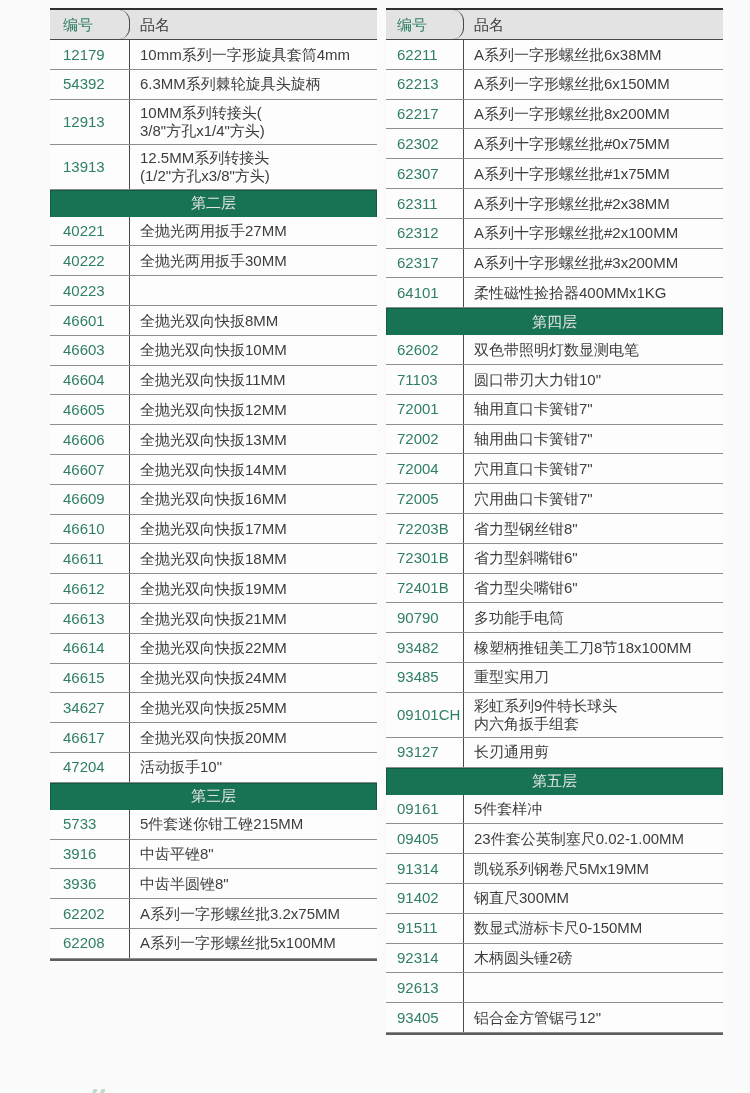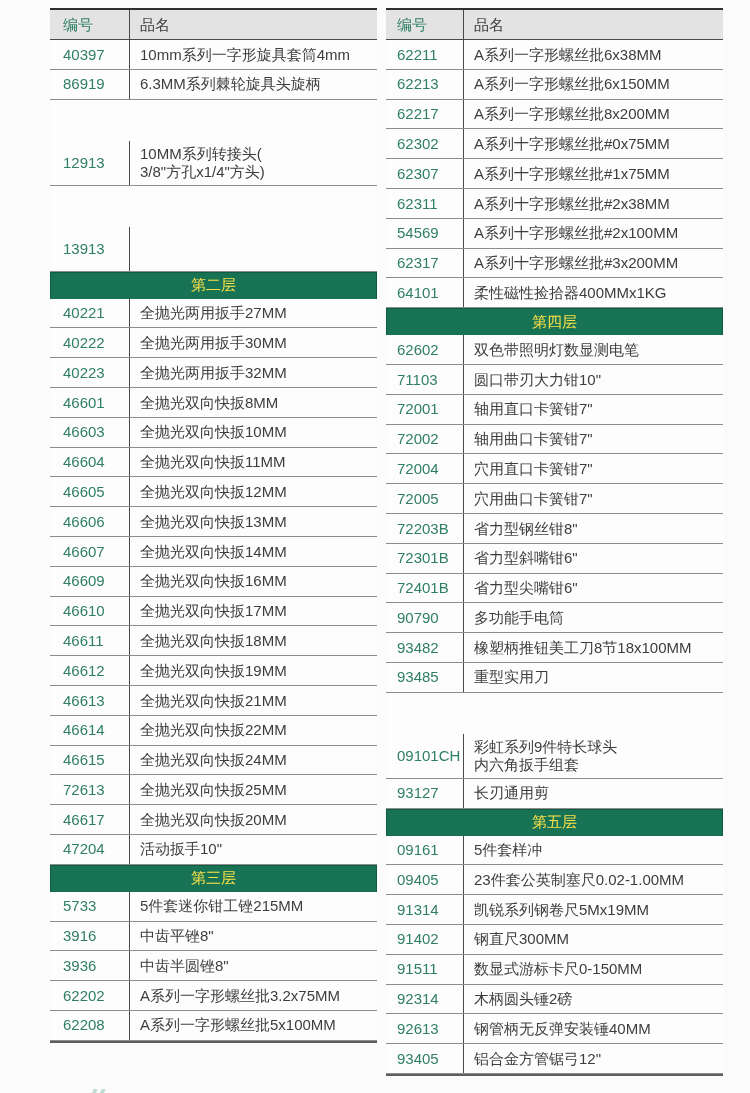--- a/index.html
+++ b/index.html
@@ -22,23 +22,23 @@
   .row {
     display:flex;
     border-bottom:1px solid #8d8d8d;
     box-sizing:border-box;
   }
   .header-row {
     height:30px;
     background:#e3e3e3;
     border-bottom:1px solid #4a4a4a;
   }
-  .header-row .cell { color:#2f2f2f; font-weight:400; }
+  .header-row .cell { color:#2f2f2f; font-weight:400;border-radius:11px; }
   .item-row { height:29.8px; background:#fdfdfd; }
-  .item-row.tall { height:45px;margin-top:41px; }
+  .item-row.tall { height:45px; }
   .cell {
     display:flex; align-items:center;
     font-size:15px;
     box-sizing:border-box;
     white-space:pre;
     line-height:1.18;
     overflow:hidden;
   }
   .cell.code {
     flex:none; width:80px;
@@ -50,21 +50,21 @@
   .cell.name {
     flex:1;
     padding-left:10px;
     color:#3d3d3d;
   }
   .section-row {
     height:27px;
     background:#187354;
     border:1px solid #0f5c42;
     border-bottom:none;
-    color:#fde047;
+    color:#e5e5e5;
     font-size:15px;
     display:flex; align-items:center; justify-content:center;
   }
   
   .footer-mark {
     position:absolute; left:92px; top:1084px;
     width:26px; height:9px; opacity:0.55;
   }
   .footer-mark span {
     display:inline-block; width:4px; height:9px;
@@ -79,47 +79,48 @@
 
 <div class="page">
 
   <div class="table left">
     <div class="row header-row">
       <div class="cell code">编号</div>
       <div class="cell name">品名</div>
     </div>
     <div>
         <div class="row item-row">
-          <div class="cell code">40397</div>
+          <div class="cell code">12179</div>
           <div class="cell name">10mm系列一字形旋具套筒4mm</div>
         </div>
         <div class="row item-row">
-          <div class="cell code">86919</div>
+          <div class="cell code">54392</div>
           <div class="cell name">6.3MM系列棘轮旋具头旋柄</div>
         </div>
         <div class="row item-row tall">
           <div class="cell code">12913</div>
           <div class="cell name">10MM系列转接头(
 3/8"方孔x1/4"方头)</div>
         </div>
         <div class="row item-row tall">
           <div class="cell code">13913</div>
+          <div class="cell name">12.5MM系列转接头
+(1/2"方孔x3/8"方头)</div>
         </div>
         <div class="row section-row">第二层</div>
         <div class="row item-row">
           <div class="cell code">40221</div>
           <div class="cell name">全抛光两用扳手27MM</div>
         </div>
         <div class="row item-row">
           <div class="cell code">40222</div>
           <div class="cell name">全抛光两用扳手30MM</div>
         </div>
         <div class="row item-row">
           <div class="cell code">40223</div>
-          <div class="cell name">全抛光两用扳手32MM</div>
         </div>
         <div class="row item-row">
           <div class="cell code">46601</div>
           <div class="cell name">全抛光双向快扳8MM</div>
         </div>
         <div class="row item-row">
           <div class="cell code">46603</div>
           <div class="cell name">全抛光双向快扳10MM</div>
         </div>
         <div class="row item-row">
@@ -160,21 +161,21 @@
         </div>
         <div class="row item-row">
           <div class="cell code">46614</div>
           <div class="cell name">全抛光双向快扳22MM</div>
         </div>
         <div class="row item-row">
           <div class="cell code">46615</div>
           <div class="cell name">全抛光双向快扳24MM</div>
         </div>
         <div class="row item-row">
-          <div class="cell code">72613</div>
+          <div class="cell code">34627</div>
           <div class="cell name">全抛光双向快扳25MM</div>
         </div>
         <div class="row item-row">
           <div class="cell code">46617</div>
           <div class="cell name">全抛光双向快扳20MM</div>
         </div>
         <div class="row item-row">
           <div class="cell code">47204</div>
           <div class="cell name">活动扳手10"</div>
         </div>
@@ -226,21 +227,21 @@
         </div>
         <div class="row item-row">
           <div class="cell code">62307</div>
           <div class="cell name">A系列十字形螺丝批#1x75MM</div>
         </div>
         <div class="row item-row">
           <div class="cell code">62311</div>
           <div class="cell name">A系列十字形螺丝批#2x38MM</div>
         </div>
         <div class="row item-row">
-          <div class="cell code">54569</div>
+          <div class="cell code">62312</div>
           <div class="cell name">A系列十字形螺丝批#2x100MM</div>
         </div>
         <div class="row item-row">
           <div class="cell code">62317</div>
           <div class="cell name">A系列十字形螺丝批#3x200MM</div>
         </div>
         <div class="row item-row">
           <div class="cell code">64101</div>
           <div class="cell name">柔性磁性捡拾器400MMx1KG</div>
         </div>
@@ -322,21 +323,20 @@
         <div class="row item-row">
           <div class="cell code">91511</div>
           <div class="cell name">数显式游标卡尺0-150MM</div>
         </div>
         <div class="row item-row">
           <div class="cell code">92314</div>
           <div class="cell name">木柄圆头锤2磅</div>
         </div>
         <div class="row item-row">
           <div class="cell code">92613</div>
-          <div class="cell name">钢管柄无反弹安装锤40MM</div>
         </div>
         <div class="row item-row">
           <div class="cell code">93405</div>
           <div class="cell name">铝合金方管锯弓12"</div>
         </div>
       </div>
   </div>
 
   <div class="footer-mark"><span></span><span></span></div>
 

